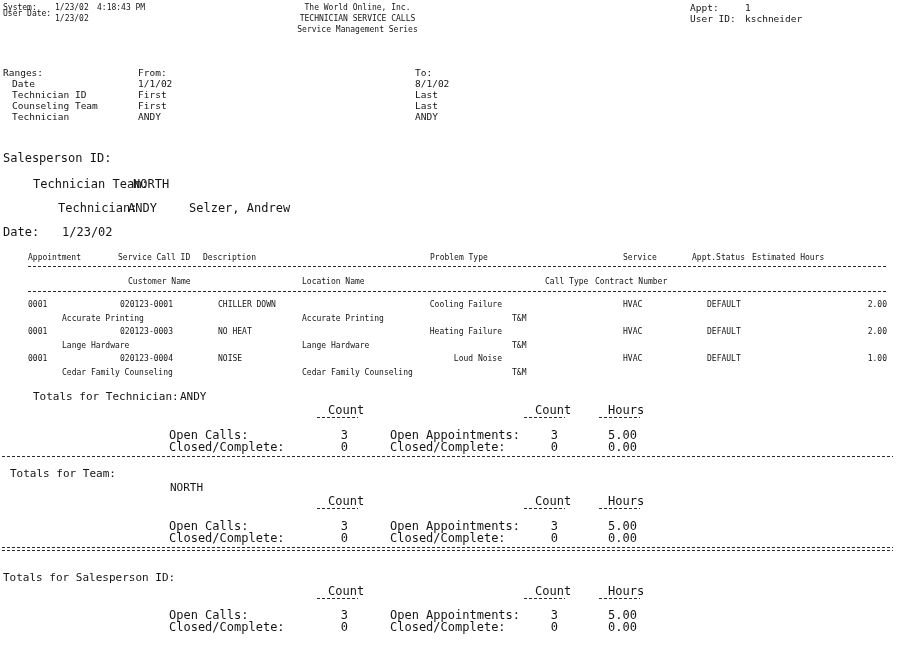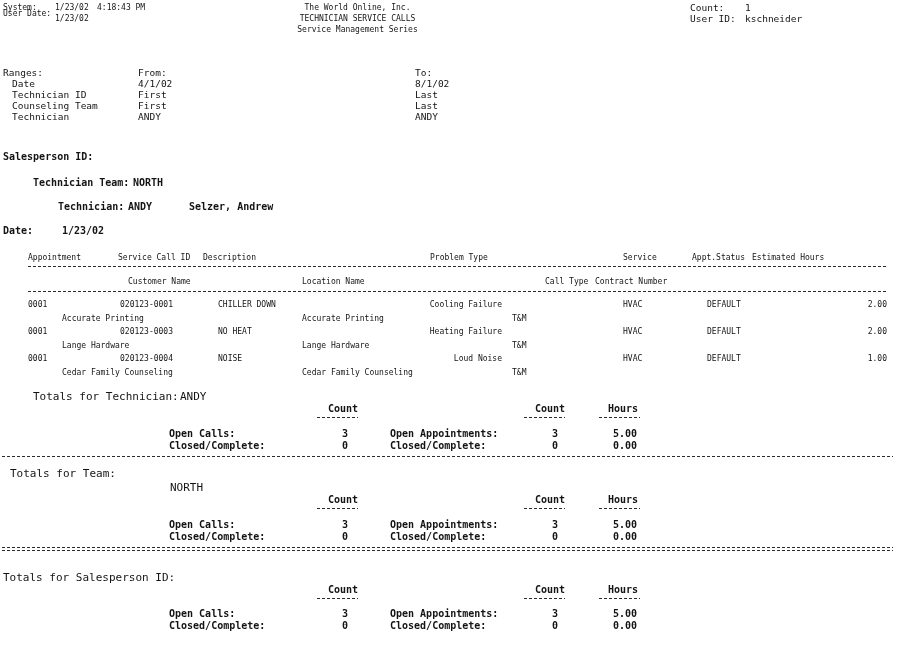--- a/index.html
+++ b/index.html
@@ -4,21 +4,21 @@
 <style>
   html,body{margin:0;padding:0;background:#ffffff;}
   .page{
     position:relative;width:900px;height:653px;background:#ffffff;
     font-family:"DejaVu Sans Mono","Liberation Mono",monospace;
     color:#141414;overflow:hidden;
   }
   .t{position:absolute;white-space:pre;line-height:1;}
   .f8{font-size:8px;}
   .f95{font-size:9.5px;}
-  .f10{font-size:10px;font-weight:bold;}
+  .f10{font-size:12px;}
   .f11{font-size:11px;}
   .ctr{text-align:center;}
   .rt{text-align:center;}
   .dash{
     position:absolute;height:1px;
     background:repeating-linear-gradient(90deg,#2a2a2a 0 3px,transparent 3px 5px);
   }
 </style>
 </head>
 <body>
@@ -28,31 +28,31 @@
   <span class="t f8" style="left:3px;top:4px">System:</span>
   <span class="t f8" style="left:55px;top:4px">1/23/02</span>
   <span class="t f8" style="left:97px;top:4px">4:18:43 PM</span>
   <span class="t f8" style="left:3px;top:10px">User Date:</span>
   <span class="t f8" style="left:55px;top:15px">1/23/02</span>
 
   <span class="t f8 ctr" style="left:250px;top:4px;width:215px">The World Online, Inc.</span>
   <span class="t f8 ctr" style="left:250px;top:15px;width:215px">TECHNICIAN SERVICE CALLS</span>
   <span class="t f8 ctr" style="left:250px;top:26px;width:215px">Service Management Series</span>
 
-  <span class="t f95" style="left:690px;top:3px">Count:</span>
+  <span class="t f95" style="left:690px;top:3px">Appt:</span>
   <span class="t f95" style="left:745px;top:3px" data_bind="">1</span>
   <span class="t f95" style="left:690px;top:14px">User ID:</span>
   <span class="t f95" style="left:745px;top:14px">kschneider</span>
 
   <span class="t f95" style="left:3px;top:68px">Ranges:</span>
   <span class="t f95" style="left:138px;top:68px">From:</span>
   <span class="t f95" style="left:415px;top:68px">To:</span>
 
   <span class="t f95" style="left:12px;top:79px">Date</span>
-  <span class="t f95" style="left:138px;top:79px">4/1/02</span>
+  <span class="t f95" style="left:138px;top:79px">1/1/02</span>
   <span class="t f95" style="left:415px;top:79px">8/1/02</span>
 
   <span class="t f95" style="left:12px;top:90px">Technician ID</span>
   <span class="t f95" style="left:138px;top:90px">First</span>
   <span class="t f95" style="left:415px;top:90px">Last</span>
 
   <span class="t f95" style="left:12px;top:101px">Counseling Team</span>
   <span class="t f95" style="left:138px;top:101px">First</span>
   <span class="t f95" style="left:415px;top:101px">Last</span>
 

